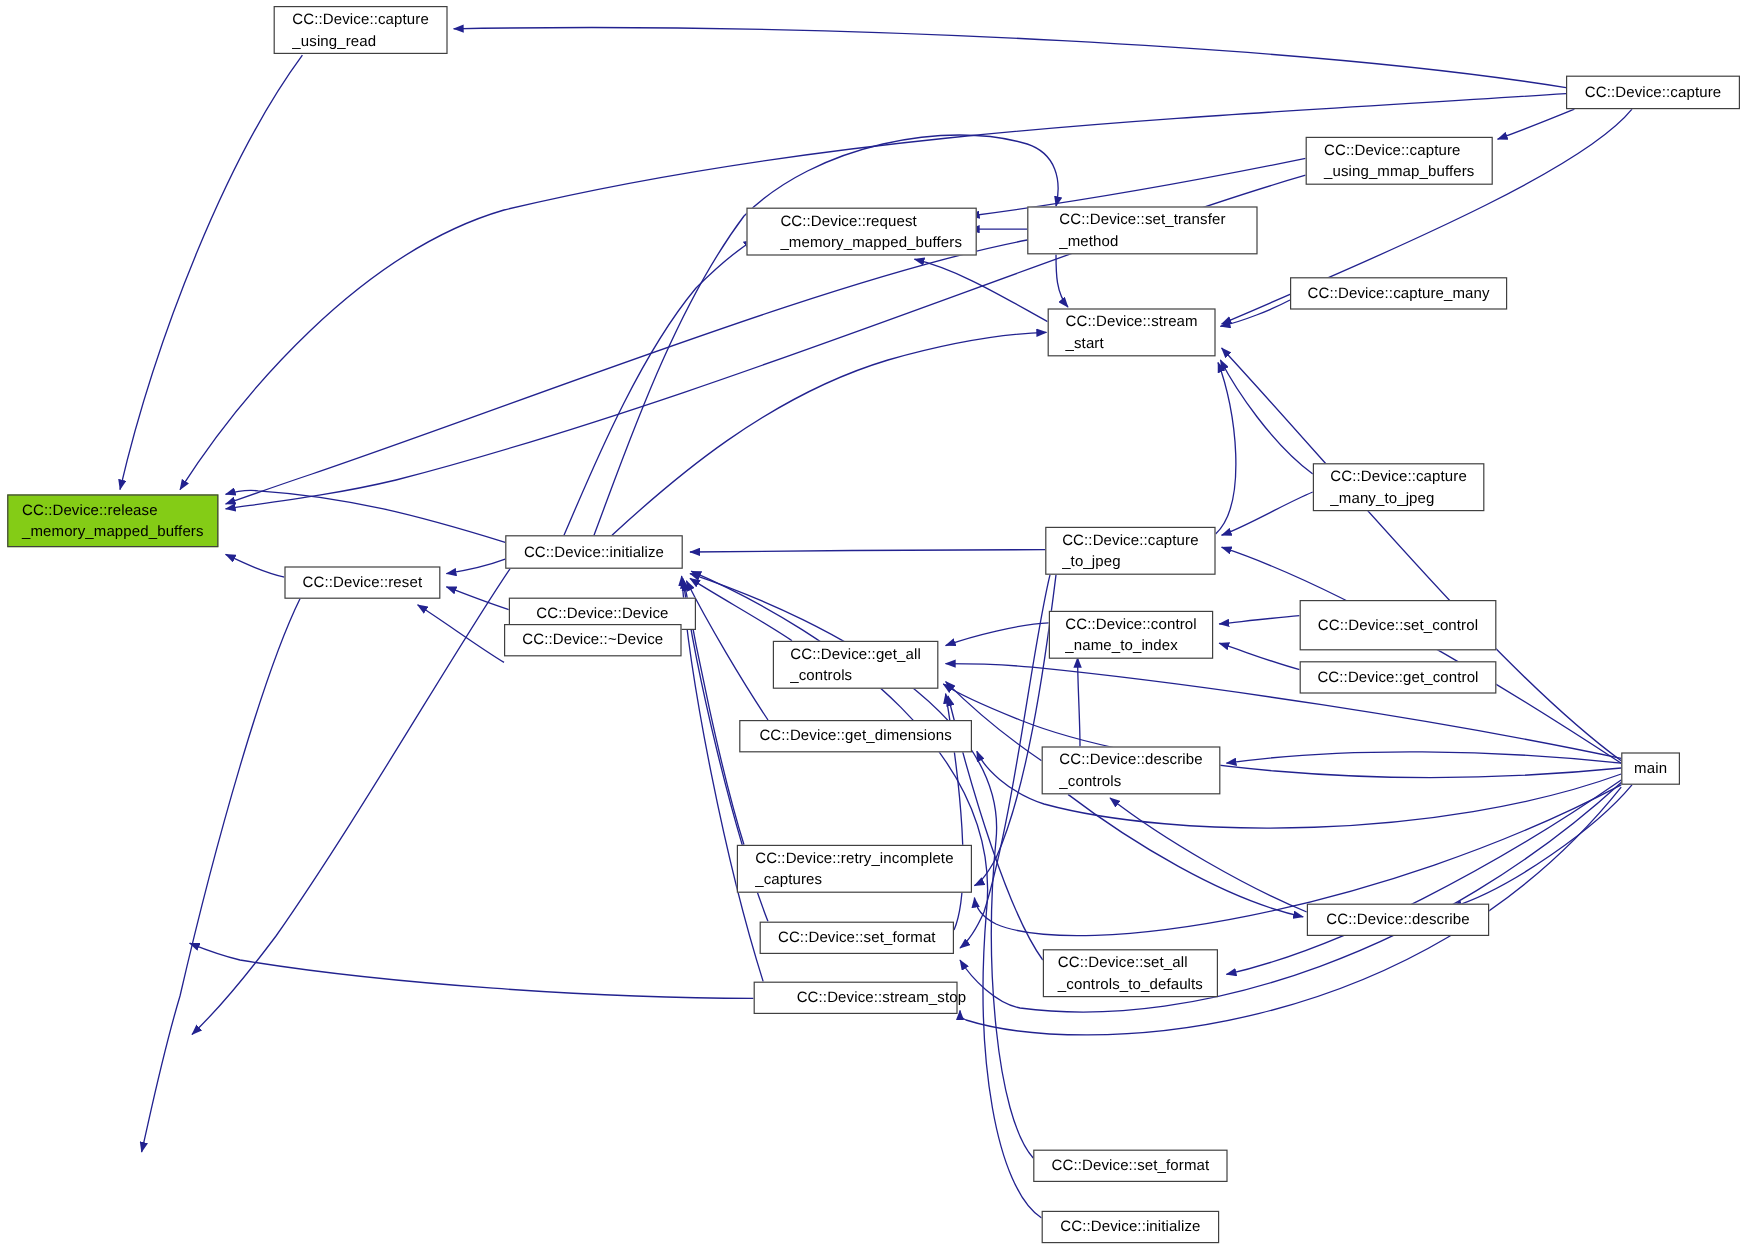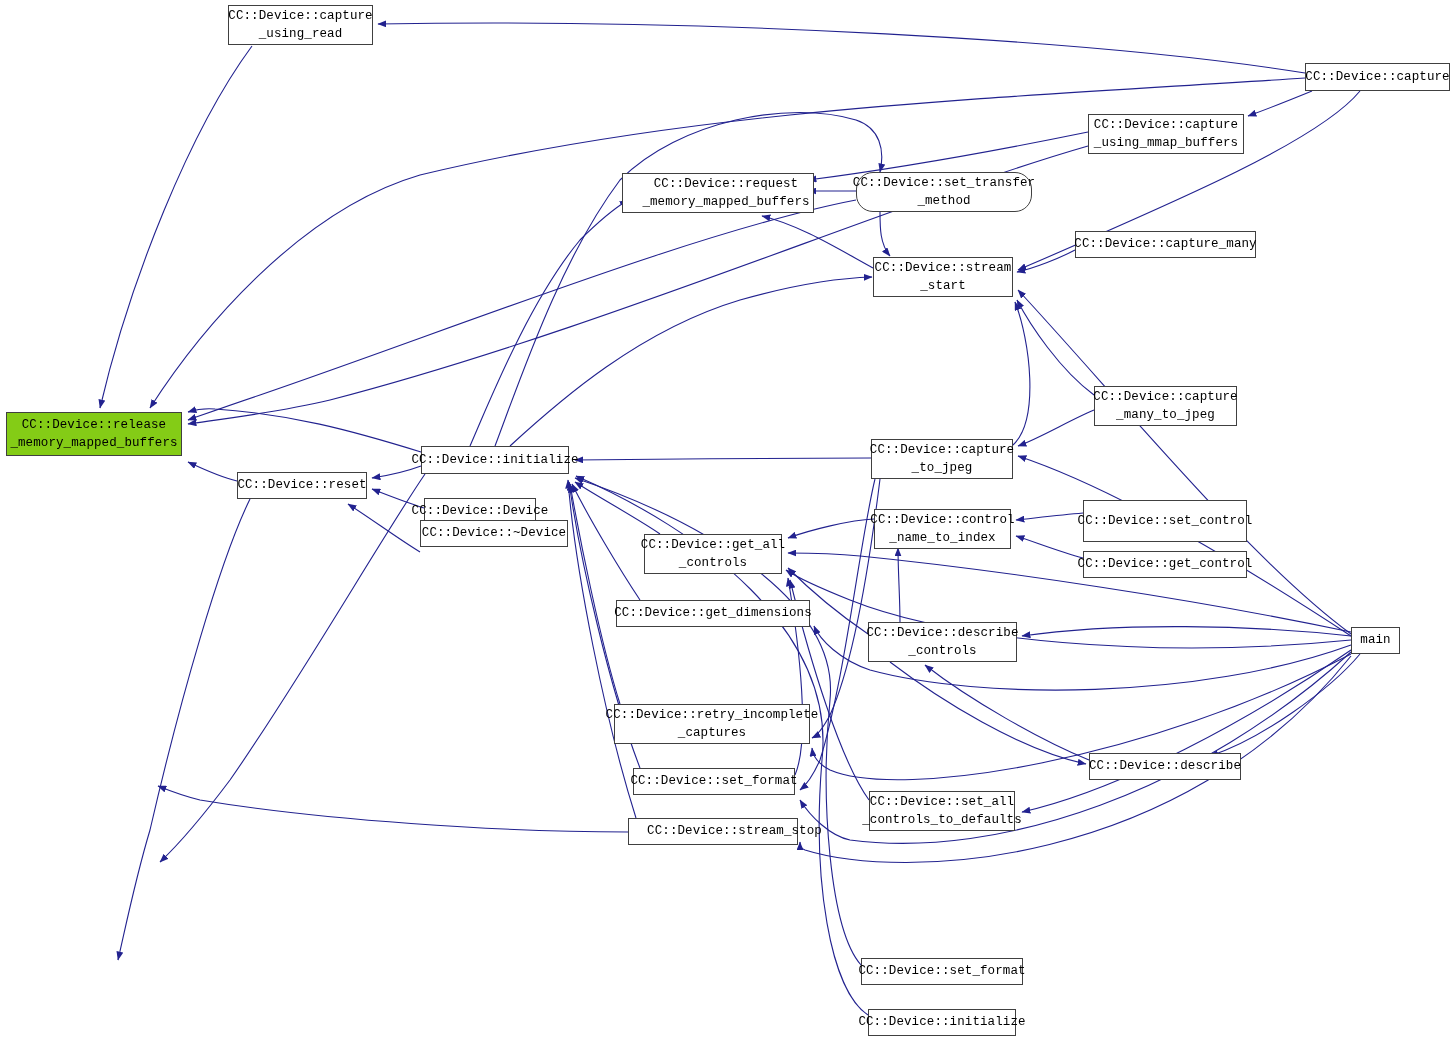--- a/index.html
+++ b/index.html
@@ -26,28 +26,27 @@
     pointer-events: none;
   }
   .node {
     position: absolute;
     box-sizing: border-box;
     border: 1px solid #404040;
     background: #ffffff;
     color: #000000;
     font-size: 12.5px;
     line-height: 1.45;
-    text-align: center;
+    text-align: left;
     display: flex;
     align-items: center;
     justify-content: center;
     white-space: pre-line;
     letter-spacing: 0.1px;
     z-index: 5;
-    font-family: Liberation Mono, monospace;
   }
   .node.highlight {
     background: #84cc16;
   }
 </style>
 </head>
 <body>
 
 <div id="canvas">
   <svg id="edge-layer" viewBox="0 0 1452 1041">
@@ -118,32 +117,32 @@
   <div id="nodes">
       <div class="node highlight" style="left: 6px; top: 412px; width: 176px; height: 44px;">CC::Device::release
 _memory_mapped_buffers</div>
       <div class="node" style="left: 228px; top: 5px; width: 145px; height: 40px;">CC::Device::capture
 _using_read</div>
       <div class="node" style="left: 1305px; top: 63px; width: 145px; height: 28px;">CC::Device::capture</div>
       <div class="node" style="left: 1088px; top: 114px; width: 156px; height: 40px;">CC::Device::capture
 _using_mmap_buffers</div>
       <div class="node" style="left: 622px; top: 173px; width: 192px; height: 40px; padding-left: 16px;">CC::Device::request
 _memory_mapped_buffers</div>
-      <div class="node" style="left: 856px; top: 172px; width: 176px; height: 40px; border-radius: 17px;">CC::Device::set_transfer
+      <div class="node" style="left: 856px; top: 172px; width: 192px; height: 40px;">CC::Device::set_transfer
 _method</div>
       <div class="node" style="left: 1075px; top: 231px; width: 181px; height: 27px;">CC::Device::capture_many</div>
       <div class="node" style="left: 873px; top: 257px; width: 140px; height: 40px;">CC::Device::stream
 _start</div>
       <div class="node" style="left: 1094px; top: 386px; width: 143px; height: 40px;">CC::Device::capture
 _many_to_jpeg</div>
       <div class="node" style="left: 421px; top: 446px; width: 148px; height: 28px;">CC::Device::initialize</div>
       <div class="node" style="left: 871px; top: 439px; width: 142px; height: 40px;">CC::Device::capture
 _to_jpeg</div>
       <div class="node" style="left: 237px; top: 472px; width: 130px; height: 27px;">CC::Device::reset</div>
-      <div class="node" style="left: 424px; top: 498px; width: 112px; height: 27px;">CC::Device::Device</div>
+      <div class="node" style="left: 424px; top: 498px; width: 156px; height: 27px;">CC::Device::Device</div>
       <div class="node" style="left: 1083px; top: 500px; width: 164px; height: 42px;">CC::Device::set_control</div>
       <div class="node" style="left: 874px; top: 509px; width: 137px; height: 40px;">CC::Device::control
 _name_to_index</div>
       <div class="node" style="left: 420px; top: 520px; width: 148px; height: 27px;">CC::Device::~Device</div>
       <div class="node" style="left: 644px; top: 534px; width: 138px; height: 40px;">CC::Device::get_all
 _controls</div>
       <div class="node" style="left: 1083px; top: 551px; width: 164px; height: 27px;">CC::Device::get_control</div>
       <div class="node" style="left: 616px; top: 600px; width: 194px; height: 27px;">CC::Device::get_dimensions</div>
       <div class="node" style="left: 868px; top: 622px; width: 149px; height: 40px;">CC::Device::describe
 _controls</div>

